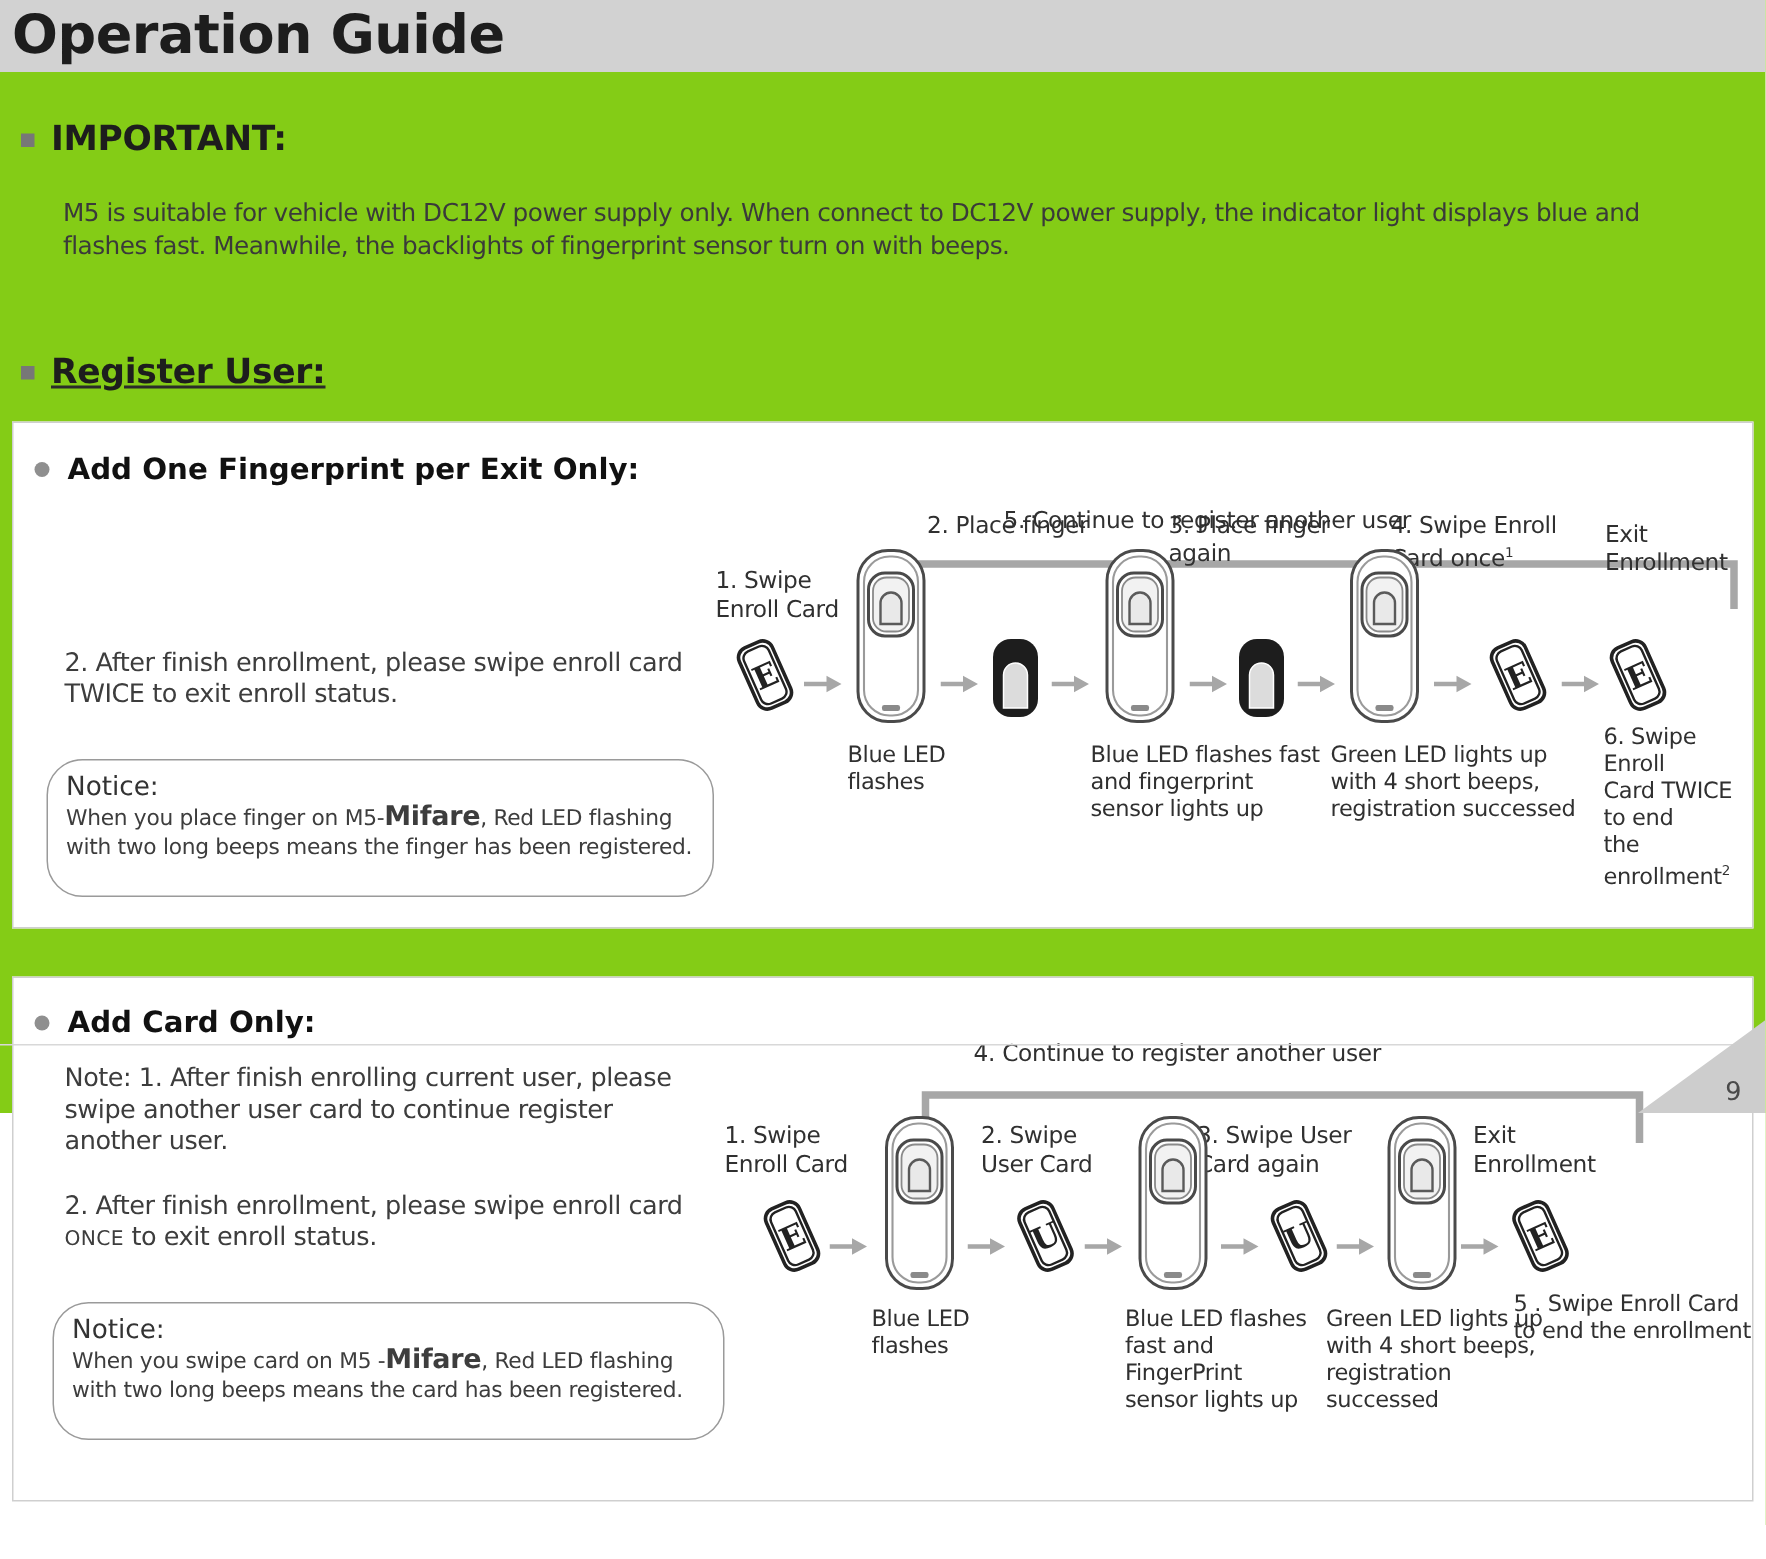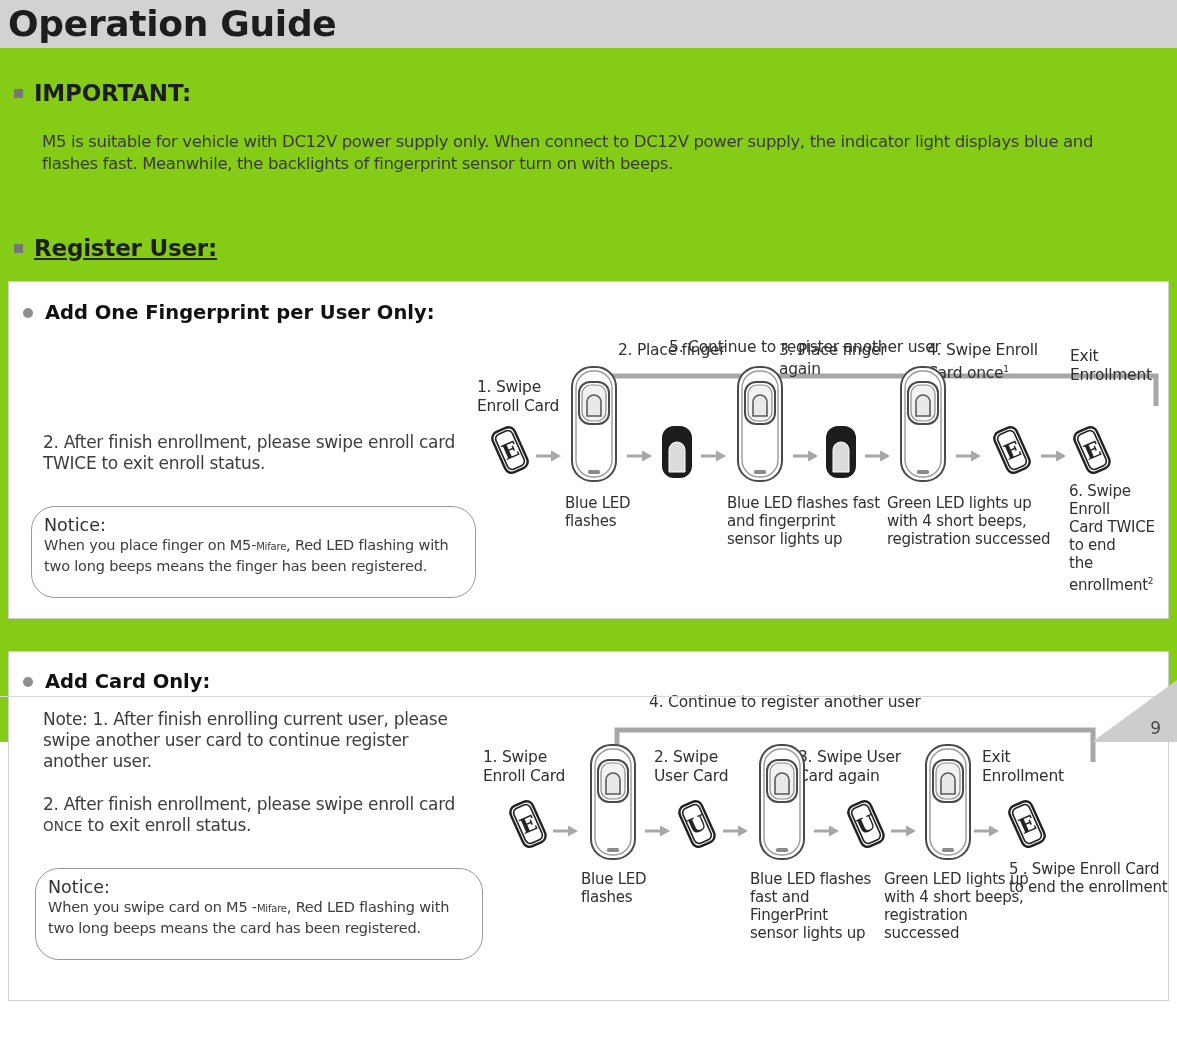--- a/index.html
+++ b/index.html
@@ -52,21 +52,21 @@
   }
   .small-caps { font-size:13.5px; letter-spacing:0.2px; }
 
   .notice-box {
     position:absolute; border:1.4px solid #9a9a9a; border-radius:24px;
     background:#fff; padding:8px 12px 10px 12px;
   }
   .notice-title { font-size:17.5px; color:#333; font-family:"DejaVu Sans", sans-serif; margin-bottom:1px;}
   .notice-body { font-size:14.5px; line-height:18.5px; color:#3d3d3d;
                  font-family:"DejaVu Sans", sans-serif; letter-spacing:-0.2px;}
-  .mifare { font-size:10px; font-weight:400; }
+  .mifare { font-size:18px; font-weight:700; }
 
   
   .flow { position:absolute; }
   .flow-label {
     position:absolute; font-size:15.5px; line-height:18.5px; color:#303030;
     font-family:"DejaVu Sans", sans-serif; letter-spacing:-0.25px; white-space:pre-line;
   }
   .flow-caption {
     position:absolute; font-size:15px; line-height:18px; color:#303030;
     font-family:"DejaVu Sans", sans-serif; letter-spacing:-0.25px; white-space:pre-line;
@@ -101,21 +101,21 @@
 
   <div class="sq-heading" style="left:14px; top:235px;text-decoration:underline;">
     <span class="sq-marker"></span>
     <span class="txt">Register User:</span>
   </div>
 
   <div class="panel" style="top:281px; height:338px;">
 
     <div class="panel-title" style="left:14px; top:19px;">
       <span class="dot-marker"></span>
-      <span class="txt">Add One Fingerprint per User Only:</span>
+      <span class="txt">Add One Fingerprint per Exit Only:</span>
     </div>
 
 
     <div class="note-text" style="left:34px; top:150px;">2. After finish enrollment, please swipe enroll card TWICE to exit enroll status.</div>
 
     <div class="notice-box" style="left:22px; top:224px; width:445px; height:92px;">
       <div class="notice-title">Notice:</div>
       <div class="notice-body"><span>When you place finger on M5-</span><span class="mifare">Mifare</span><span>, Red LED flashing with two long beeps means the finger has been registered.</span></div>
     </div>
 

